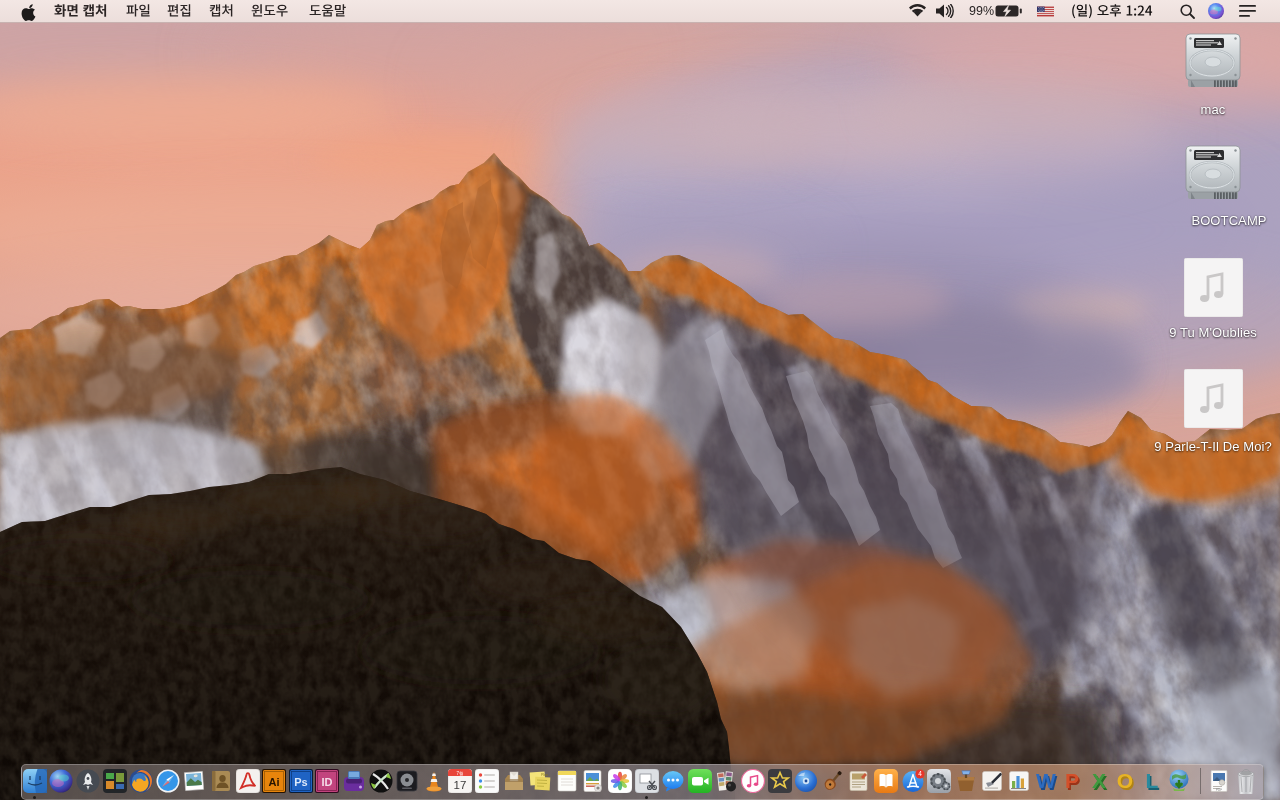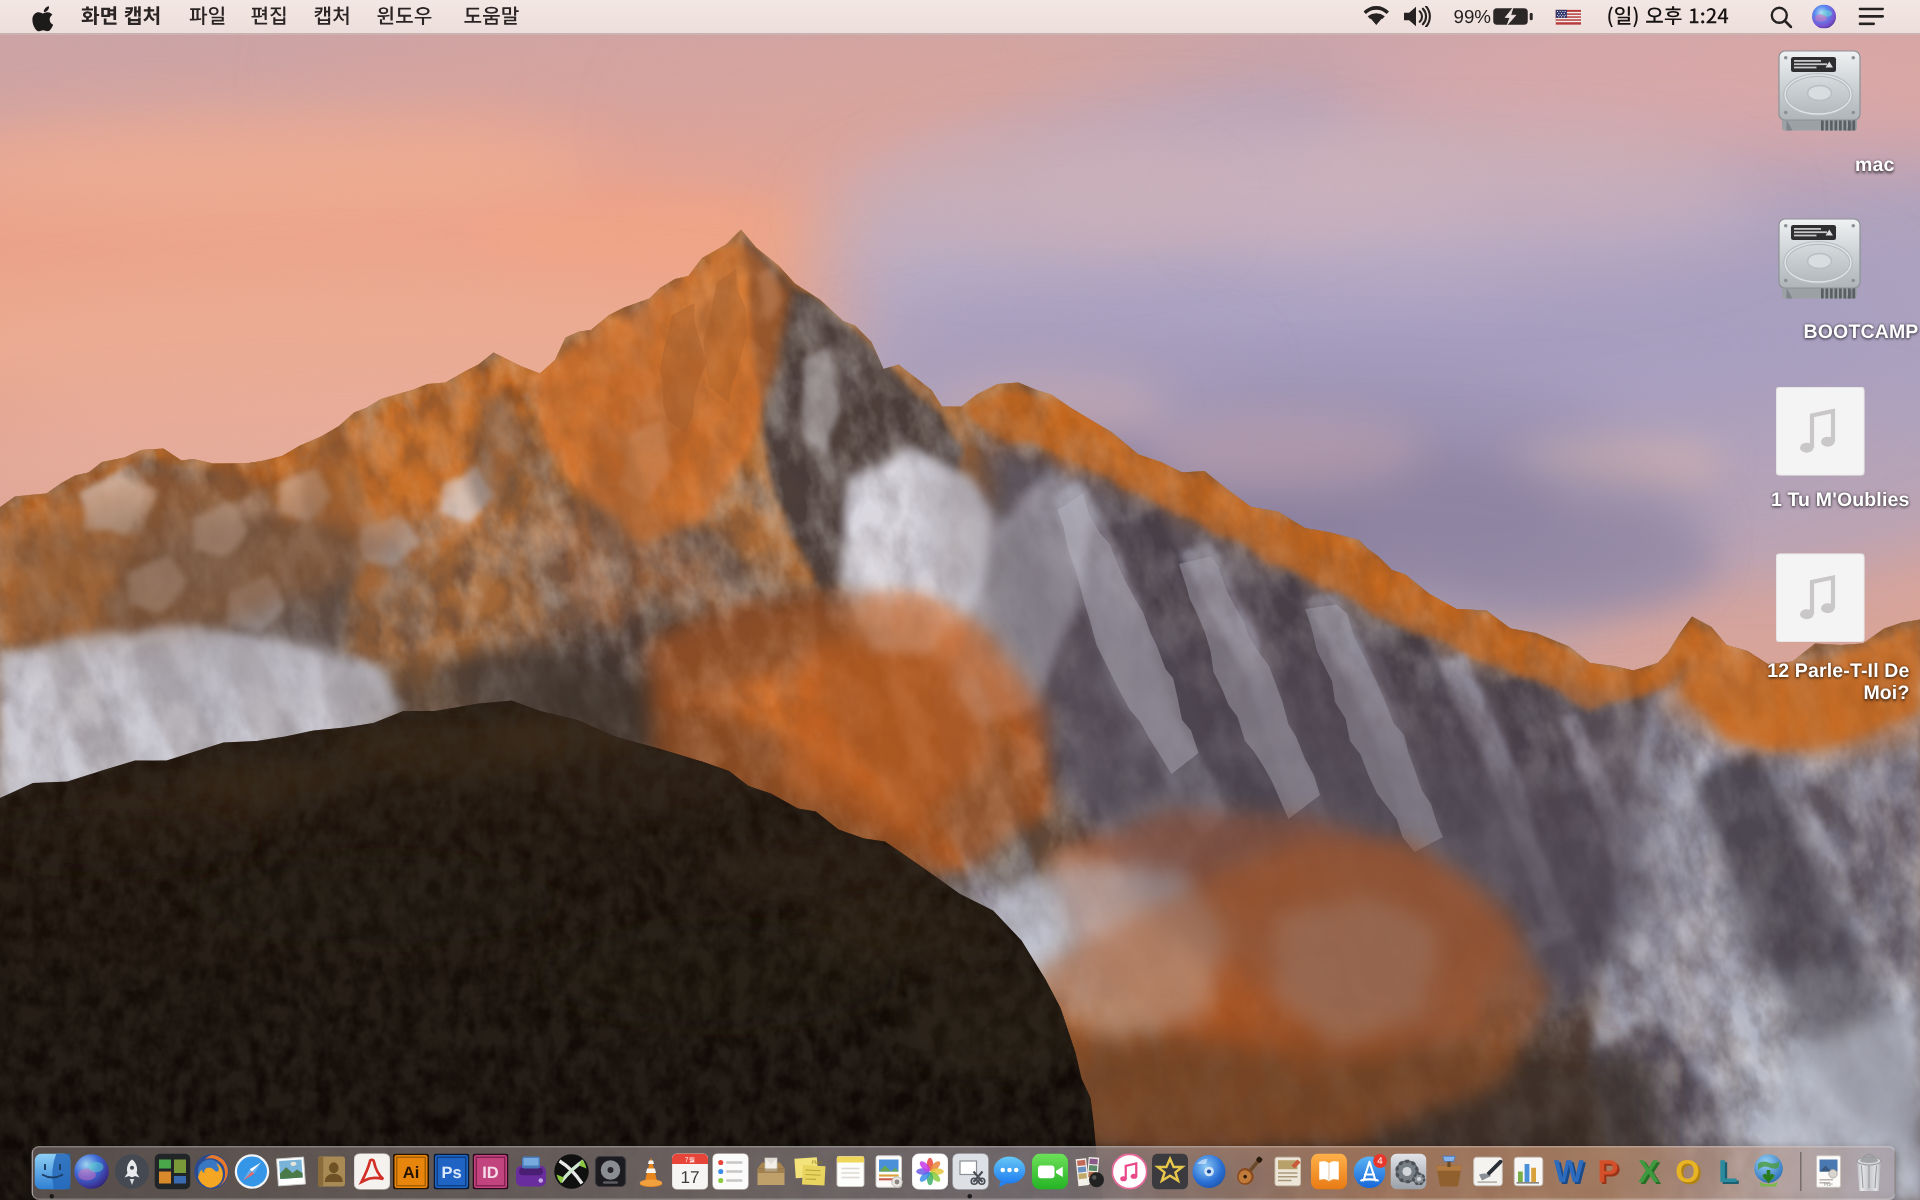--- a/index.html
+++ b/index.html
@@ -1,18 +1,18 @@
 <!DOCTYPE html>
 <html><head><meta charset="utf-8">
 <style>
 html,body{margin:0;padding:0;width:1280px;height:800px;overflow:hidden;background:#000;
 font-family:"Liberation Sans",sans-serif;}
 #stage{position:absolute;left:0;top:0;width:1280px;height:800px;overflow:hidden;}
 .abs{position:absolute;}
-.lbl{position:absolute;color:#fff;font-weight:bold;font-size:13px;text-align:right;
+.lbl{position:absolute;color:#fff;font-weight:normal;font-size:13px;text-align:center;
 text-shadow:0 1px 2px rgba(0,0,0,.65),0 0 2px rgba(0,0,0,.4);letter-spacing:.1px;}
 </style></head>
 <body>
 <div id="stage">
 <svg id="wall" class="abs" style="left:0;top:0" width="1280" height="800" viewBox="0 0 1280 800">
 <defs>
 <linearGradient id="sky" x1="0" y1="0" x2="0" y2="1">
 <stop offset="0" stop-color="#c9a4a9"></stop>
           <stop offset="0.09" stop-color="#d5a5a0"></stop>
 <stop offset="0.2" stop-color="#e5a392"></stop>
@@ -404,28 +404,28 @@
       <circle cx="6.5" cy="42" r="1.2" fill="#8a9094"></circle>
       <circle cx="51.5" cy="42" r="1.2" fill="#8a9094"></circle>
     </svg>
 <div class="lbl" style="left:1179px;top:213px;width:100px;">BOOTCAMP</div>
 <svg class="abs" style="left:1184px;top:258px" width="59" height="59" viewBox="0 0 59 59">
       <rect x="0" y="0" width="59" height="59" rx="3" fill="#f5f4f4" stroke="#e2e0e0" stroke-width="1"></rect>
       <path d="M24 40.5 V19 l14-3 v20.5" stroke="#c9c7c7" stroke-width="2.8" fill="none"></path>
       <ellipse cx="20.5" cy="40.5" rx="4.5" ry="3.4" fill="#c9c7c7"></ellipse>
       <ellipse cx="34.5" cy="36.5" rx="4.5" ry="3.4" fill="#c9c7c7"></ellipse>
     </svg>
-<div class="lbl" style="left:1153px;top:325px;width:120px;">1 Tu M'Oublies</div>
+<div class="lbl" style="left:1153px;top:325px;width:120px;">9 Tu M'Oublies</div>
 <svg class="abs" style="left:1184px;top:369px" width="59" height="59" viewBox="0 0 59 59">
       <rect x="0" y="0" width="59" height="59" rx="3" fill="#f5f4f4" stroke="#e2e0e0" stroke-width="1"></rect>
       <path d="M24 40.5 V19 l14-3 v20.5" stroke="#c9c7c7" stroke-width="2.8" fill="none"></path>
       <ellipse cx="20.5" cy="40.5" rx="4.5" ry="3.4" fill="#c9c7c7"></ellipse>
       <ellipse cx="34.5" cy="36.5" rx="4.5" ry="3.4" fill="#c9c7c7"></ellipse>
     </svg>
-<div class="lbl" style="left:1153px;top:439px;width:120px;line-height:15px;">12 Parle-T-Il De Moi?</div>
+<div class="lbl" style="left:1153px;top:439px;width:120px;line-height:15px;">9 Parle-T-Il De Moi?</div>
 <div class="abs" style="left:21px;top:764px;width:1241px;height:34px;border-radius:5px;background:linear-gradient(90deg,rgba(96,87,84,0.88) 0%,rgba(112,102,99,0.82) 18%,rgba(128,118,118,0.78) 38%,rgba(142,134,140,0.75) 55%,rgba(180,132,104,0.78) 72%,rgba(196,148,116,0.74) 85%,rgba(168,160,168,0.75) 100%);border:1px solid rgba(255,255,255,0.25);box-shadow:0 2px 6px rgba(0,0,0,0.35);"></div>
 <svg class="abs" style="left:23px;top:769px" width="24" height="24" viewBox="0 0 24 24">
       <defs>
         <linearGradient id="fg1" x1="0" y1="0" x2="0" y2="1">
           <stop offset="0" stop-color="#8fd0f5"></stop>
           <stop offset="1" stop-color="#2f7fd4"></stop>
         </linearGradient>
       </defs>
       <rect width="24" height="24" rx="5" fill="url(#fg1)"></rect>
       <path d="M14.5 0 A40 40 0 0 0 13 24 L24 24 24 0Z" fill="#2567b8" opacity="0.85"></path>

